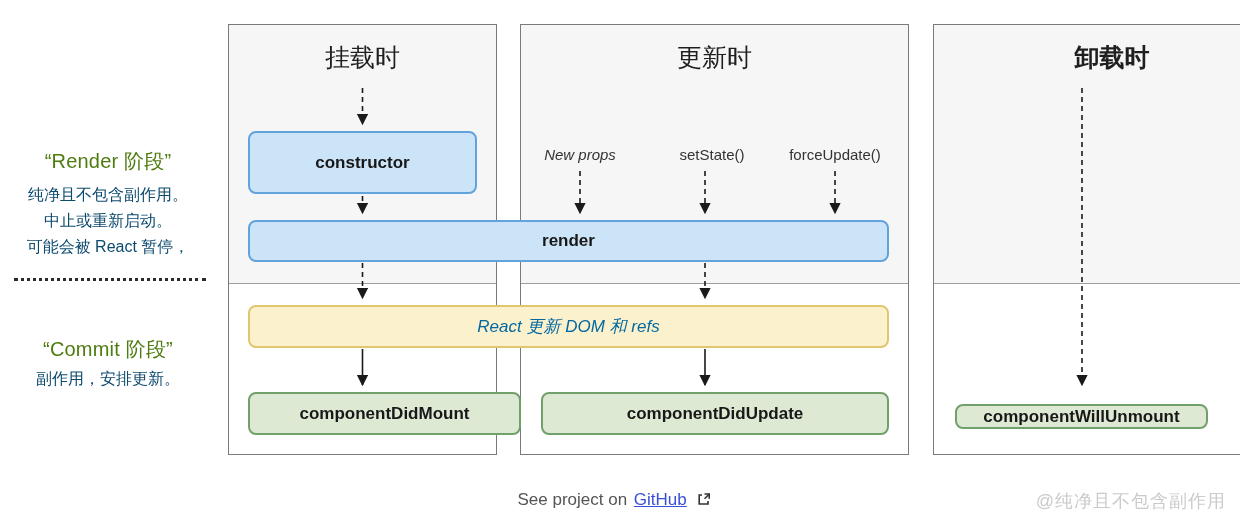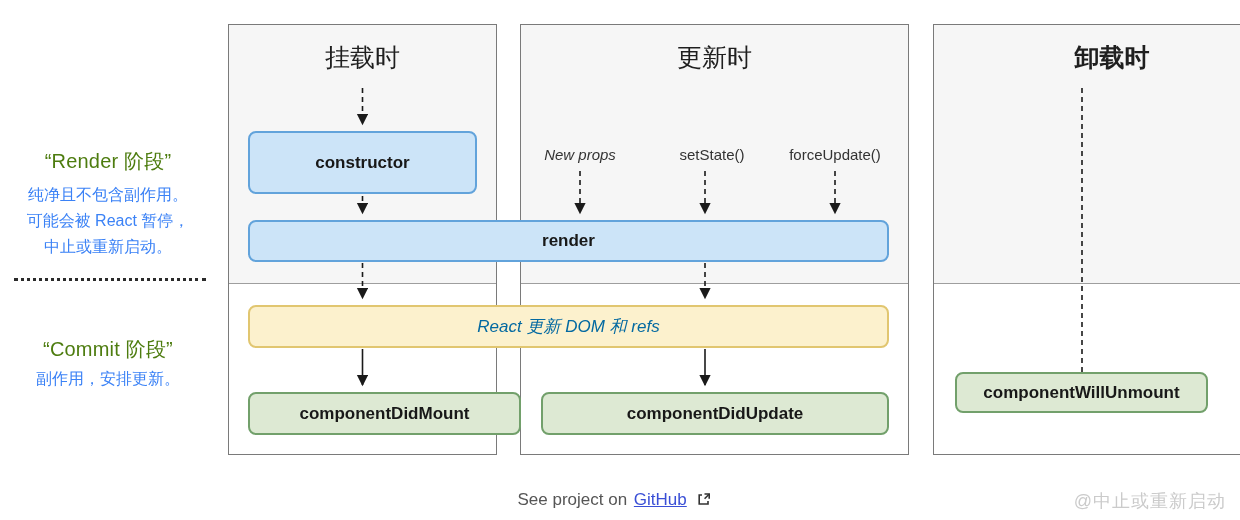--- a/index.html
+++ b/index.html
@@ -11,21 +11,21 @@
   html,body{margin:0;padding:0;background:#fff;}
   .canvas{
     position:relative; width:1240px; height:520px; background:#fff;
     font-family:"Liberation Sans", sans-serif; color:var(--ink); overflow:hidden;
   }
   
   .sidebar{position:absolute; left:0; top:0; width:216px; height:460px;}
   .phase-title{position:absolute; left:0; width:100%; text-align:center;
     font-size:20px; color:#4d7c0f; letter-spacing:.2px;}
   .phase-desc{position:absolute; left:0; width:100%; text-align:center;
-    font-size:16px; color:#3b82f6; line-height:26px;}
+    font-size:16px; color:#0c4a6e; line-height:26px;}
   .render-title{top:148px;}
   .render-desc{top:182px;}
   .dotted-divider{position:absolute; left:14px; top:278px; width:192px; height:0;
     border-top:3px dotted #2b2b2b;}
   .commit-title{top:336px;}
   .commit-desc{top:366px;}
   
   .column{position:absolute; top:24px; height:431px; box-sizing:border-box;
     border:1.5px solid var(--col-border); background:#fff; z-index:1;}
   .col-mounting{left:228px; width:269px;}
@@ -47,21 +47,21 @@
     font-size:17px; font-weight:600; color:#181818;}
   .node-blue{background:var(--blue-fill); border:2px solid var(--blue-border);}
   .node-yellow{background:var(--yellow-fill); border:2px solid var(--yellow-border);
     font-weight:400; font-style:italic; font-size:17px; color:#0369a1;}
   .node-green{background:var(--green-fill); border:2px solid var(--green-border);}
   .n-constructor{left:248px; top:131px; width:229px; height:63px;}
   .n-render{left:248px; top:220px; width:641px; height:42px;}
   .n-dom-update{left:248px; top:305px; width:641px; height:43px;}
   .n-did-mount{left:248px; top:392px; width:273px; height:43px;}
   .n-did-update{left:541px; top:392px; width:348px; height:43px;}
-  .n-will-unmount{left:955px; top:372px; width:253px; height:41px;}
+  .n-will-unmount{left:955px; top:404px; width:253px; height:25px;}
   
   .arrows{position:absolute; left:0; top:0; z-index:3; pointer-events:none;}
   .arrow{stroke:#1a1a1a; stroke-width:1.6; fill:none;}
   .dashed{stroke-dasharray:5 4;}
   
   .footer{position:absolute; left:0; right:12px; top:490px; text-align:center;
     font-size:17px; color:#555;}
   .footer a{color:#3a4fd6; text-decoration:underline; margin:0 2px;}
   .ext-icon{display:inline-block; vertical-align:-1px; margin-left:3px;}
   .watermark{position:absolute; right:14px; top:489px; font-size:18px;
@@ -69,22 +69,22 @@
 </style>
 </head>
 <body>
 
 <div class="canvas">
 
   <aside class="sidebar">
     <div class="phase-title render-title">“Render 阶段”</div>
     <div class="phase-desc render-desc">
       <div>纯净且不包含副作用。</div>
+      <div>中止或重新启动。</div>
       <div>可能会被 React 暂停，</div>
-      <div>中止或重新启动。</div>
     </div>
     <div class="dotted-divider"></div>
     <div class="phase-title commit-title">“Commit 阶段”</div>
     <div class="phase-desc commit-desc">
       <div>副作用，安排更新。</div>
     </div>
   </aside>
 
   <section class="column col-mounting">
     <div class="col-render-section"></div>
@@ -135,15 +135,15 @@
     <a href="#">GitHub</a>
     <span class="ext-icon">
       <svg viewBox="0 0 14 14" width="14" height="14">
         <path d="M5 3 H2.2 V12 H11 V9" stroke="#333" fill="none" stroke-width="1.6"></path>
         <path d="M7.5 2 H12.2 V6.8" stroke="#333" fill="none" stroke-width="1.6"></path>
         <path d="M12 2.3 L7.6 6.7" stroke="#333" fill="none" stroke-width="1.6"></path>
       </svg>
     </span>
   </div>
 
-  <div class="watermark">@中止或重新启动</div>
+  <div class="watermark">@纯净且不包含副作用</div>
 
 </div>
 
 </body></html>

